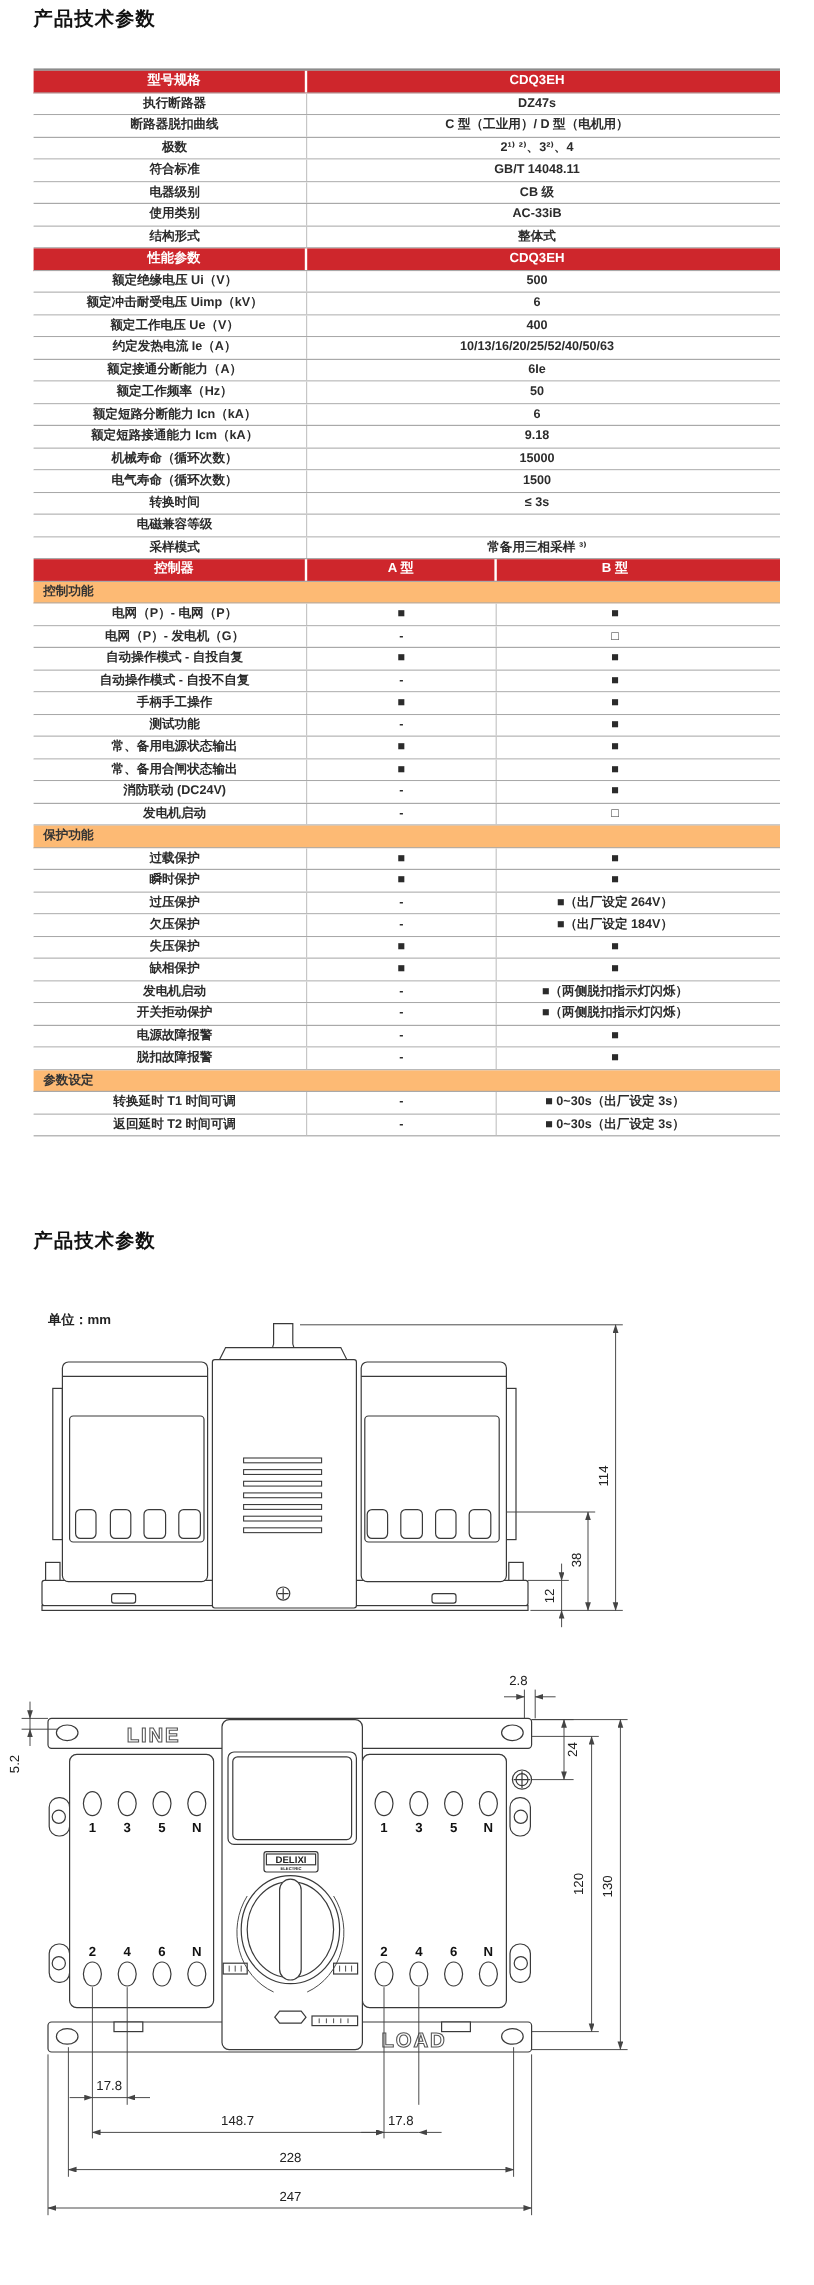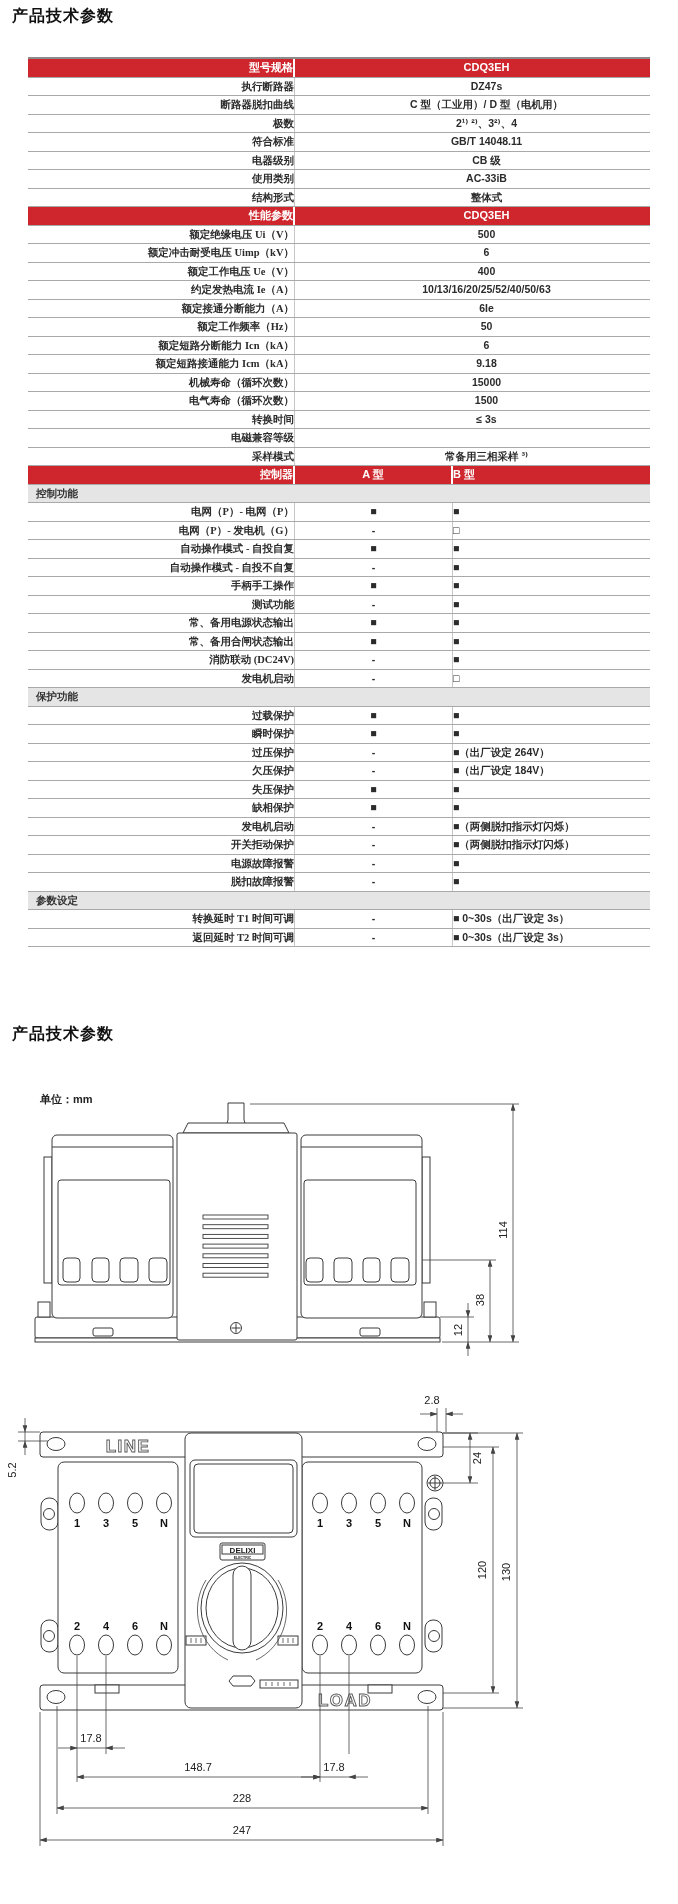--- a/index.html
+++ b/index.html
@@ -1,35 +1,35 @@
 <!DOCTYPE html>
 <html style="--accent: #ce262c;"><head>
 <meta charset="utf-8">
 <style>
   html,body{margin:0;padding:0;background:#ffffff;}
   body{font-family:"Liberation Sans","DejaVu Sans",sans-serif;color:#222;}
   #page{position:relative;width:678px;height:1904px;background:#fff;overflow:hidden;}
-  .h-title{position:absolute;left:12px;font-size:16px;font-weight:bold;color:#111;letter-spacing:1px;}
+  .h-title{position:absolute;left:28px;font-size:16px;font-weight:bold;color:#111;letter-spacing:1px;}
   #title1{top:6px;}
   #title2{top:1024px;}
   #unit-label{position:absolute;left:40px;top:1092px;font-size:11px;font-weight:bold;color:#222;}
 
   
   #spec-table{position:absolute;left:28px;top:57px;width:622px;border-top:2px solid #8c8c8c;}
   .tr{display:flex;height:18.5px;box-sizing:border-box;border-bottom:1px solid #a9a9a9;background:#fff;}
   .td{box-sizing:border-box;font-size:10.5px;font-weight:bold;line-height:17px;color:#2b2b2b;
       white-space:nowrap;overflow:hidden;}
-  .lab{width:267px;padding-left:8px;text-align:right;border-right:1px solid #c6c6c6;font-family:Liberation Serif, serif;}
+  .lab{width:228px;padding-left:8px;text-align:center;border-right:1px solid #c6c6c6;}
   .val2{width:355px;text-align:center;padding-left:28px;}
   .va{width:158px;text-align:center;border-right:1px solid #c6c6c6;}
-  .vb{width:197px;text-align:left;}
+  .vb{width:197px;text-align:center;}
   .tr.h2,.tr.h3{background:var(--accent,#ce262c);border-bottom:1px solid #a9a9a9;}
   .tr.h2 .td,.tr.h3 .td{color:#fff;font-size:11px;}
   .tr.h2 .lab,.tr.h3 .lab,.tr.h3 .va{border-right:2px solid #fff;}
-  .tr.s{background:#e5e5e5;}
+  .tr.s{background:#fdba74;}
   .tr.s .td{width:622px;padding-left:8px;border-right:none;color:#333;}
 
   svg{position:absolute;left:0;}
   #drawing1{top:1100px;}
   #drawing2{top:1390px;}
   .ln{stroke:#3a3a3a;stroke-width:1;fill:none;}
   .lnw{stroke:#3a3a3a;stroke-width:1;fill:#fff;}
   .dim{stroke:#444;stroke-width:0.8;fill:none;}
   .dimtxt{font-size:11px;fill:#222;font-family:"Liberation Sans","DejaVu Sans",sans-serif;}
   .slat{fill:#fff;stroke:#3a3a3a;stroke-width:0.9;}

